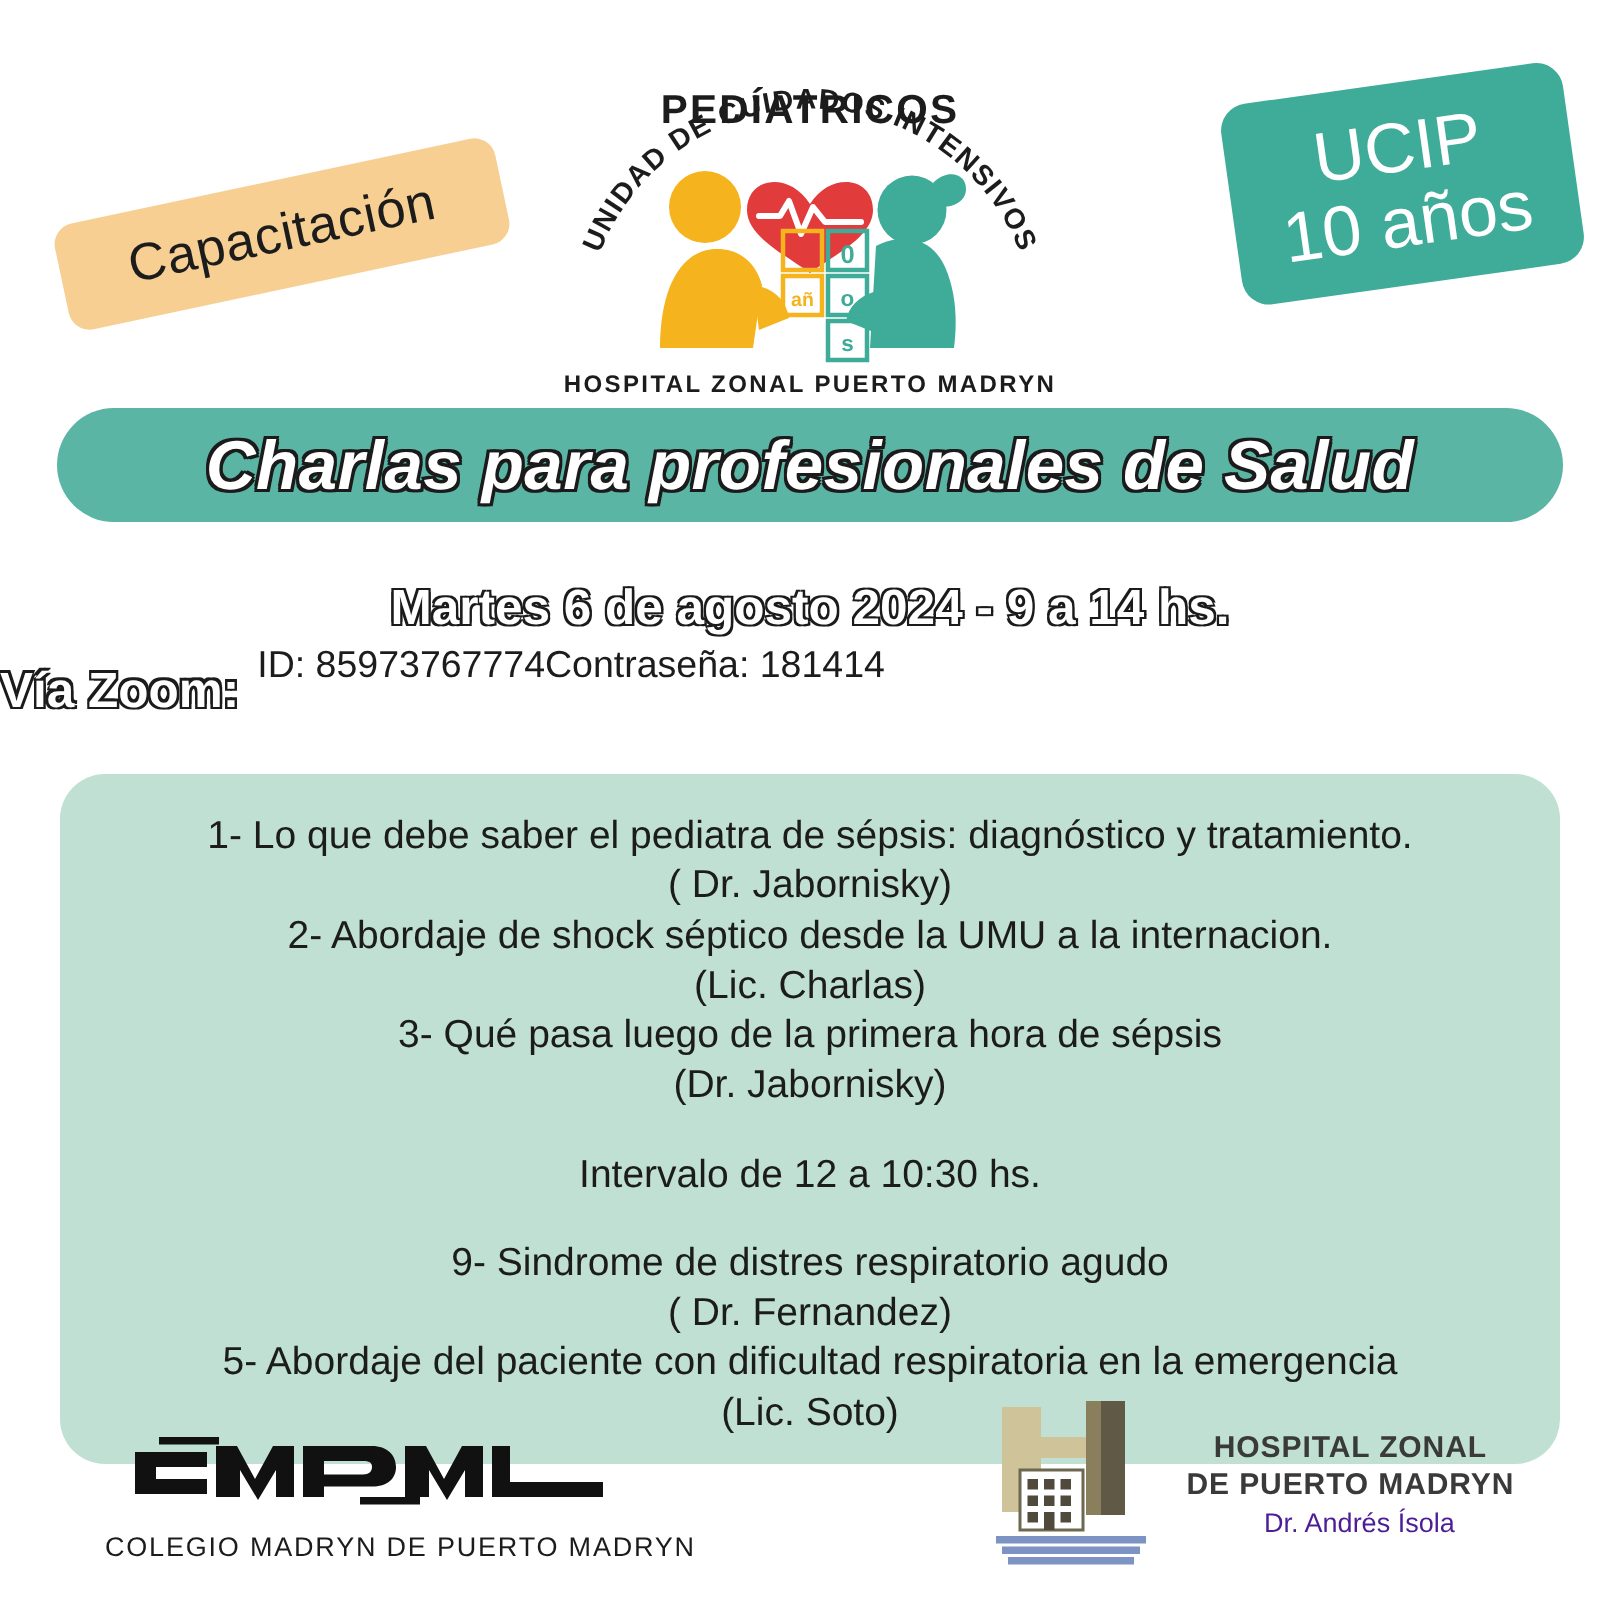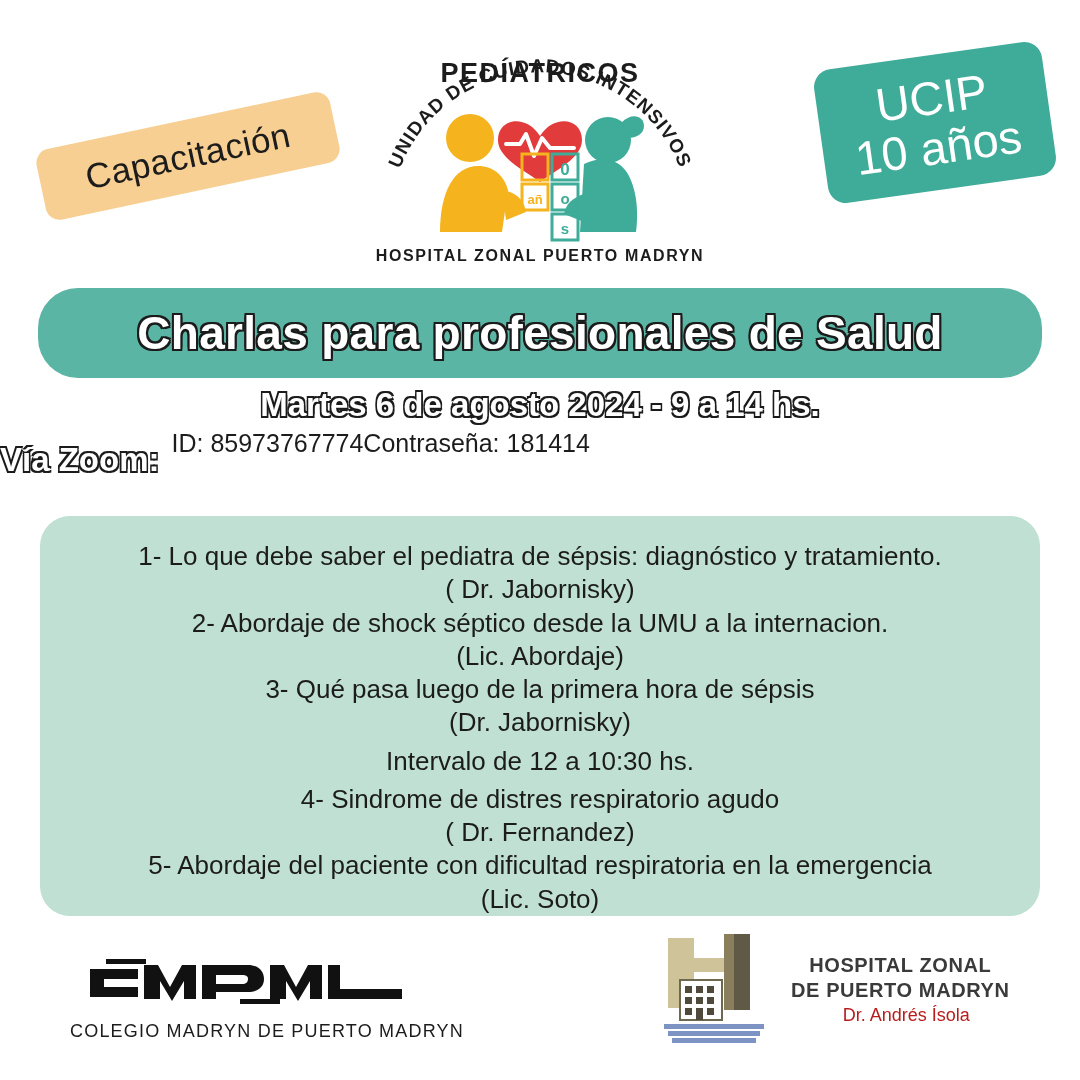--- a/index.html
+++ b/index.html
@@ -74,28 +74,29 @@
     transform: translateX(-50%);
     width: 340px;
     height: 250px;
   }
   .ucip-logo svg { display: block; }
 
   
   .title-bar {
     position: absolute;
     left: 38px;
-    top: 288px;
+    top: 272px;
     width: 1004px;
-    height: 90px;
+    height: 76px;
     background: #5bb5a4;
     border-radius: 40px;
     display: flex;
     align-items: center;
     justify-content: center;
+    font-style: italic;
   }
   .title-bar span {
     font-size: 46px;
     font-weight: bold;
     color: #ffffff;
     letter-spacing: .3px;
     text-shadow:
       -2px -2px 0 #1b1b1b,
        2px -2px 0 #1b1b1b,
       -2px  2px 0 #1b1b1b,
@@ -160,21 +161,21 @@
     color: #1c1c1c;
     white-space: nowrap;
   }
 
   
   .program {
     position: absolute;
     left: 40px;
     top: 516px;
     width: 1000px;
-    height: 400px;
+    height: 460px;
     background: #bfe0d2;
     border-radius: 30px;
     display: flex;
     flex-direction: column;
     align-items: center;
     justify-content: flex-start;
     padding-top: 24px;
     box-sizing: border-box;
   }
   .program .line {
@@ -225,21 +226,21 @@
   }
   .hz-text .l1, .hz-text .l2 {
     font-size: 20px;
     font-weight: bold;
     color: #3a3a3a;
     letter-spacing: .6px;
     white-space: nowrap;
   }
   .hz-text .l3 {
     font-size: 18px;
-    color: #b91c1c;
+    color: #4c1d95;
     white-space: nowrap;
     margin-left: 12px;
   }
 </style>
 </head>
 <body>
 
 <div class="poster">
 
   <div class="ribbon-capacitacion">
@@ -301,27 +302,27 @@
     <div class="zoom-details">
       <span>ID: 85973767774</span>
       <span>Contraseña: 181414</span>
     </div>
   </div>
 
   <div class="program">
     <div class="line">1- Lo que debe saber el pediatra de sépsis: diagnóstico y tratamiento.</div>
     <div class="line">( Dr. Jabornisky)</div>
     <div class="line">2- Abordaje de shock séptico desde la UMU a la internacion.</div>
-    <div class="line">(Lic. Abordaje)</div>
+    <div class="line">(Lic. Charlas)</div>
     <div class="line">3- Qué pasa luego de la primera hora de sépsis</div>
     <div class="line">(Dr. Jabornisky)</div>
     <div class="spacer"></div>
     <div class="line">Intervalo de 12 a 10:30 hs.</div>
     <div class="spacer"></div>
-    <div class="line">4- Sindrome de distres respiratorio agudo</div>
+    <div class="line">9- Sindrome de distres respiratorio agudo</div>
     <div class="line">( Dr. Fernandez)</div>
     <div class="line">5- Abordaje del paciente con dificultad respiratoria en la emergencia</div>
     <div class="line">(Lic. Soto)</div>
   </div>
 
   <div class="footer">
 
     <div class="cmpm-logo">
       <svg class="mark" viewBox="0 0 340 62" width="340" height="62" aria-hidden="true">
         <g fill="#111111">

